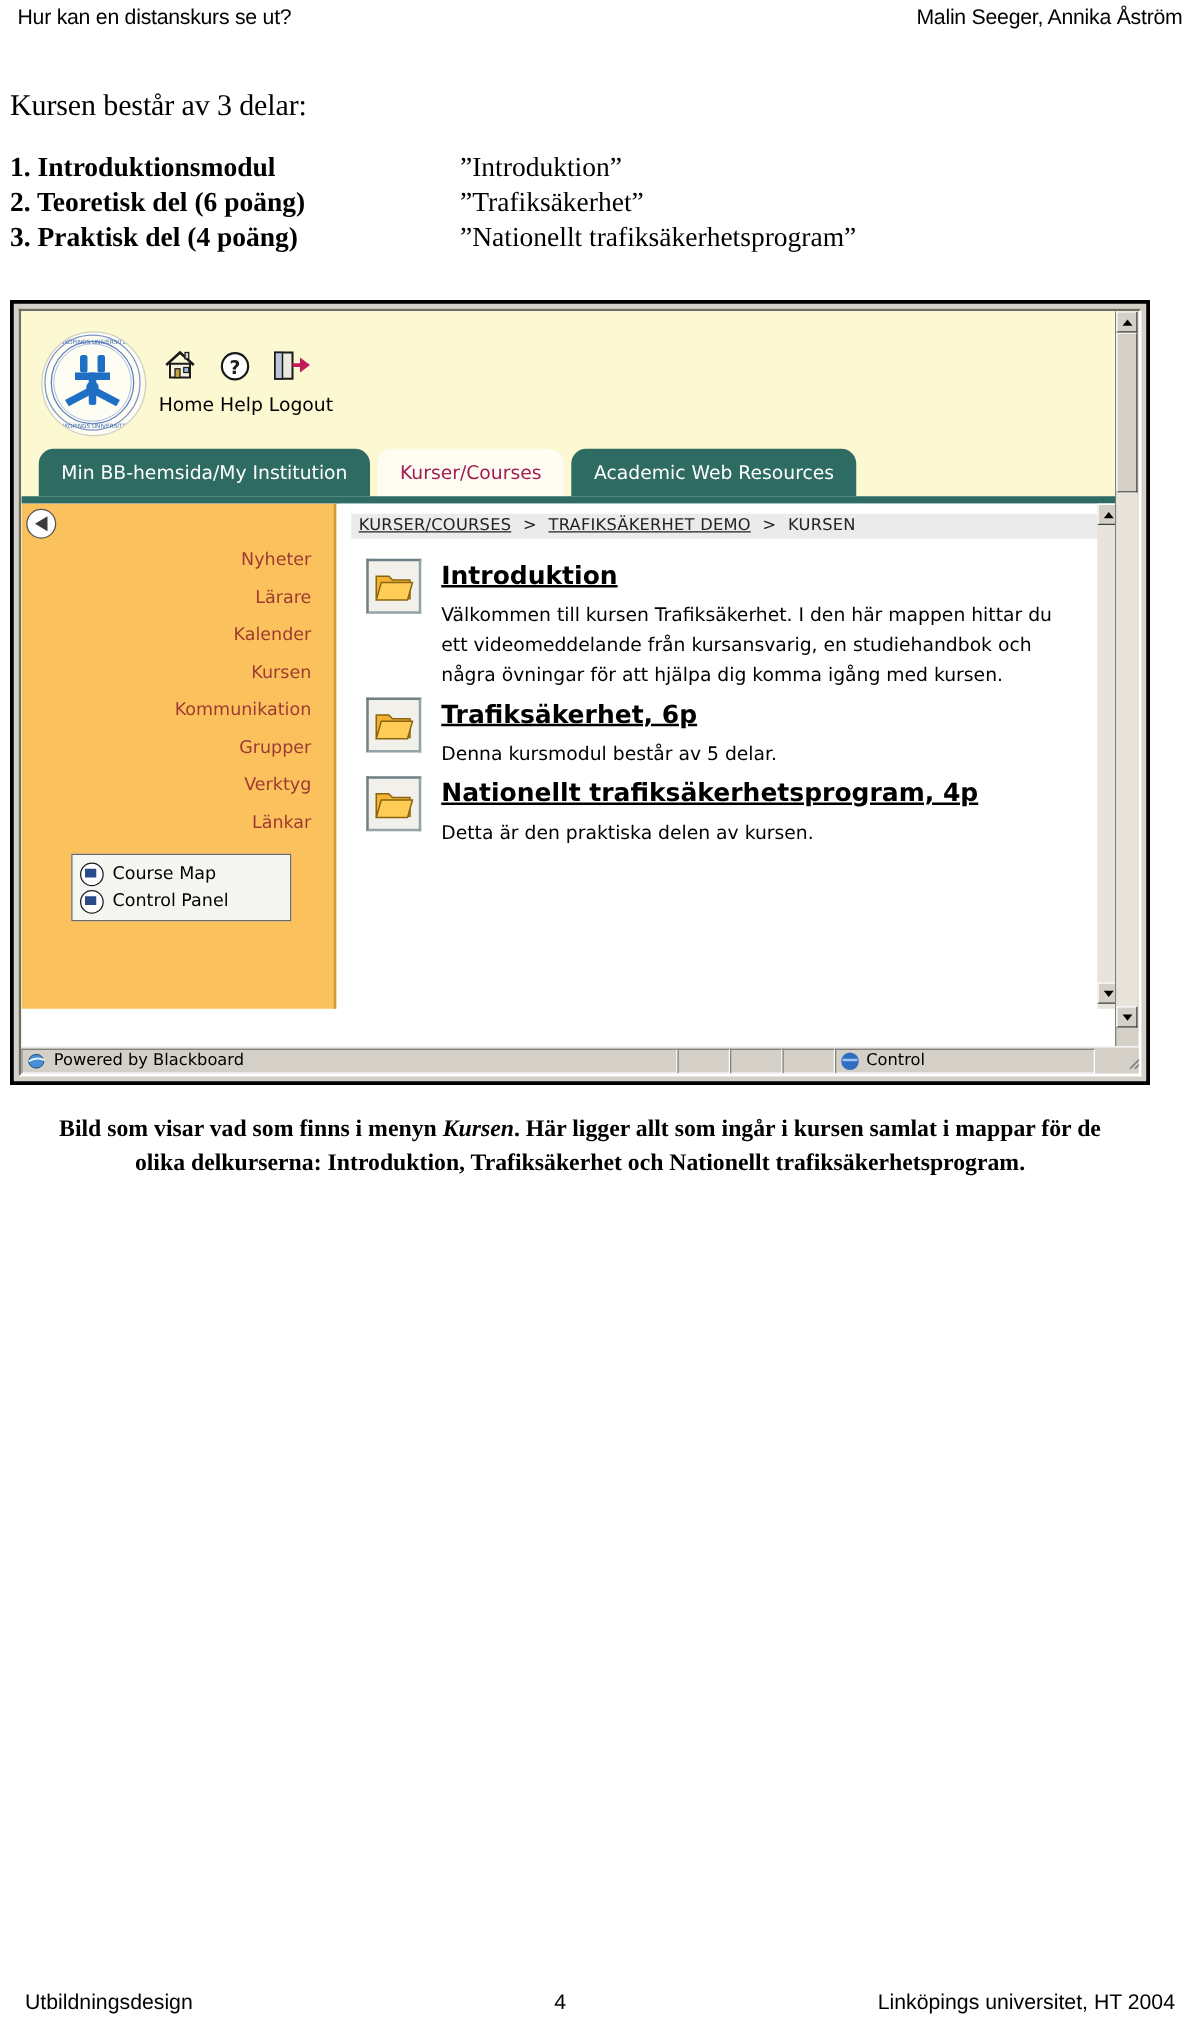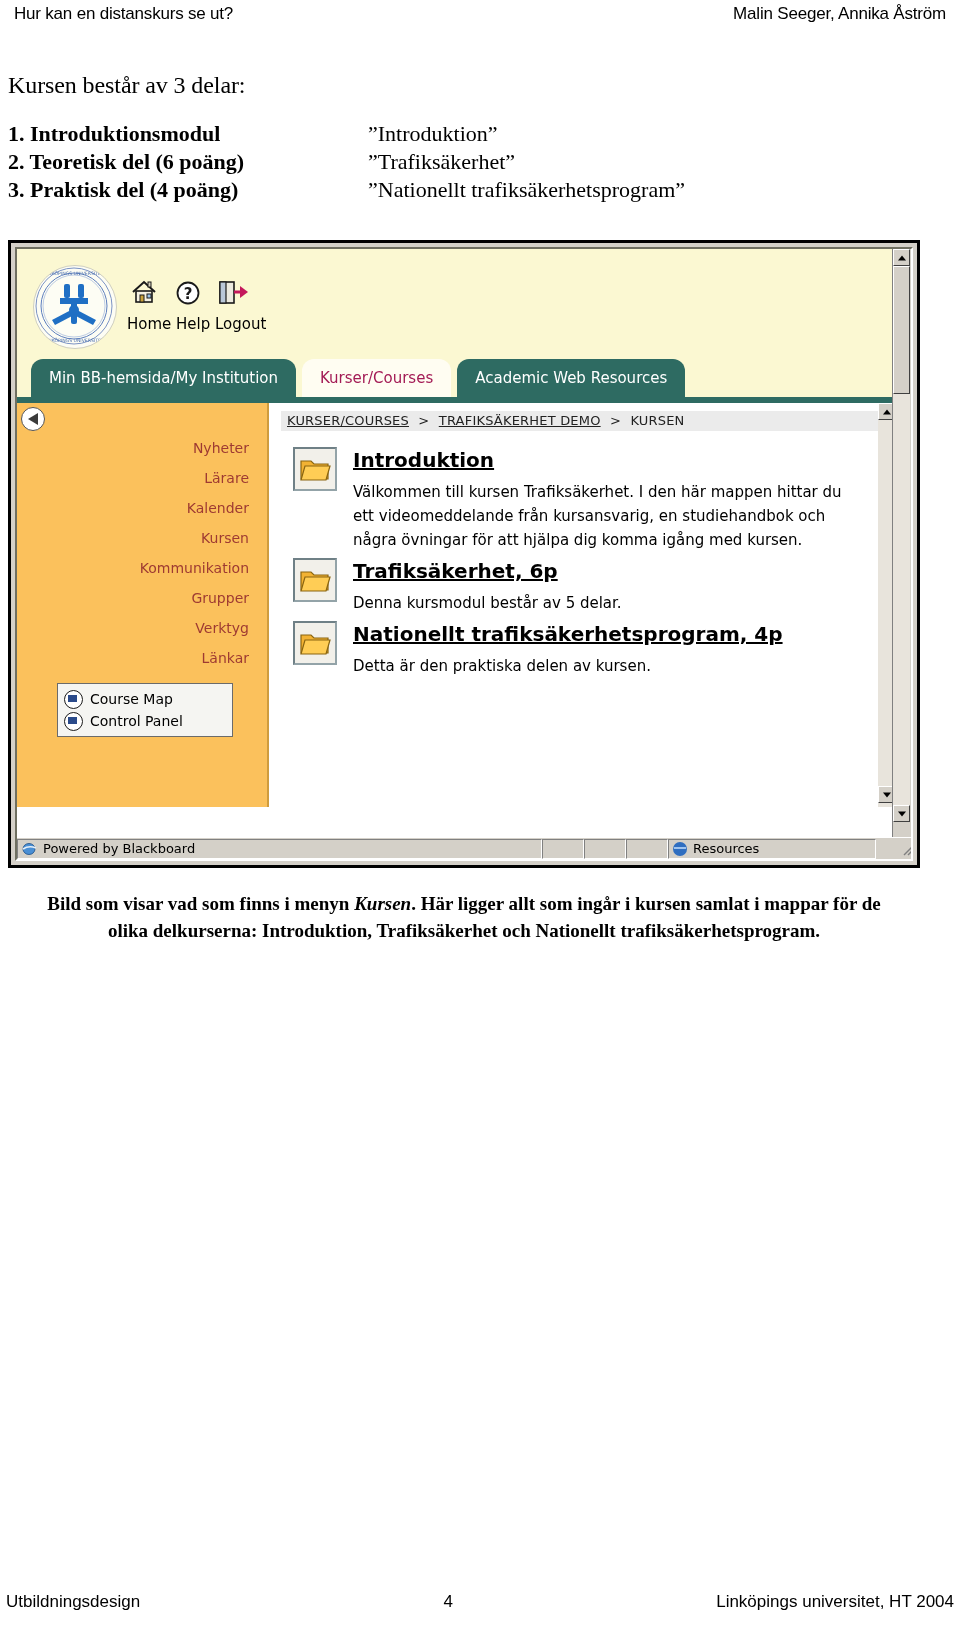--- a/index.html
+++ b/index.html
@@ -448,21 +448,21 @@
     line-height: 27px;
   }
   .caption em { font-style: italic; }
 
   
   .doc-footer {
     position: absolute;
     left: 0;
     bottom: 14px;
     width: 960px;
-    padding: 0 6px;
+    padding: 0 20px;
     box-sizing: border-box;
     display: flex;
     justify-content: space-between;
     align-items: flex-start;
     font-family: "Liberation Sans", sans-serif;
     font-size: 17px;
     color: #000;
   }
   .footer-page { flex: 0 0 auto; margin-left: 40px; }
   .footer-right { text-align: right; }
@@ -660,21 +660,21 @@
             <path d="M1 7 Q7 3 14 6" fill="none" stroke="#e6eff8" stroke-width="1.6"></path>
           </svg>
         </span>
         <span>Powered by Blackboard</span>
       </div>
       <div class="status-pane pane-sm"></div>
       <div class="status-pane pane-sm"></div>
       <div class="status-pane pane-sm"></div>
       <div class="status-pane pane-net">
         <span class="globe"></span>
-        <span>Resources</span>
+        <span>Control</span>
       </div>
       <div class="resize-grip">
         <svg width="16" height="16" viewBox="0 0 16 16">
           <g stroke="#808080" stroke-width="1.4">
             <line x1="5" y1="14" x2="14" y2="5"></line>
             <line x1="9" y1="14" x2="14" y2="9"></line>
             <line x1="13" y1="14" x2="14" y2="13"></line>
           </g>
         </svg>
       </div>

